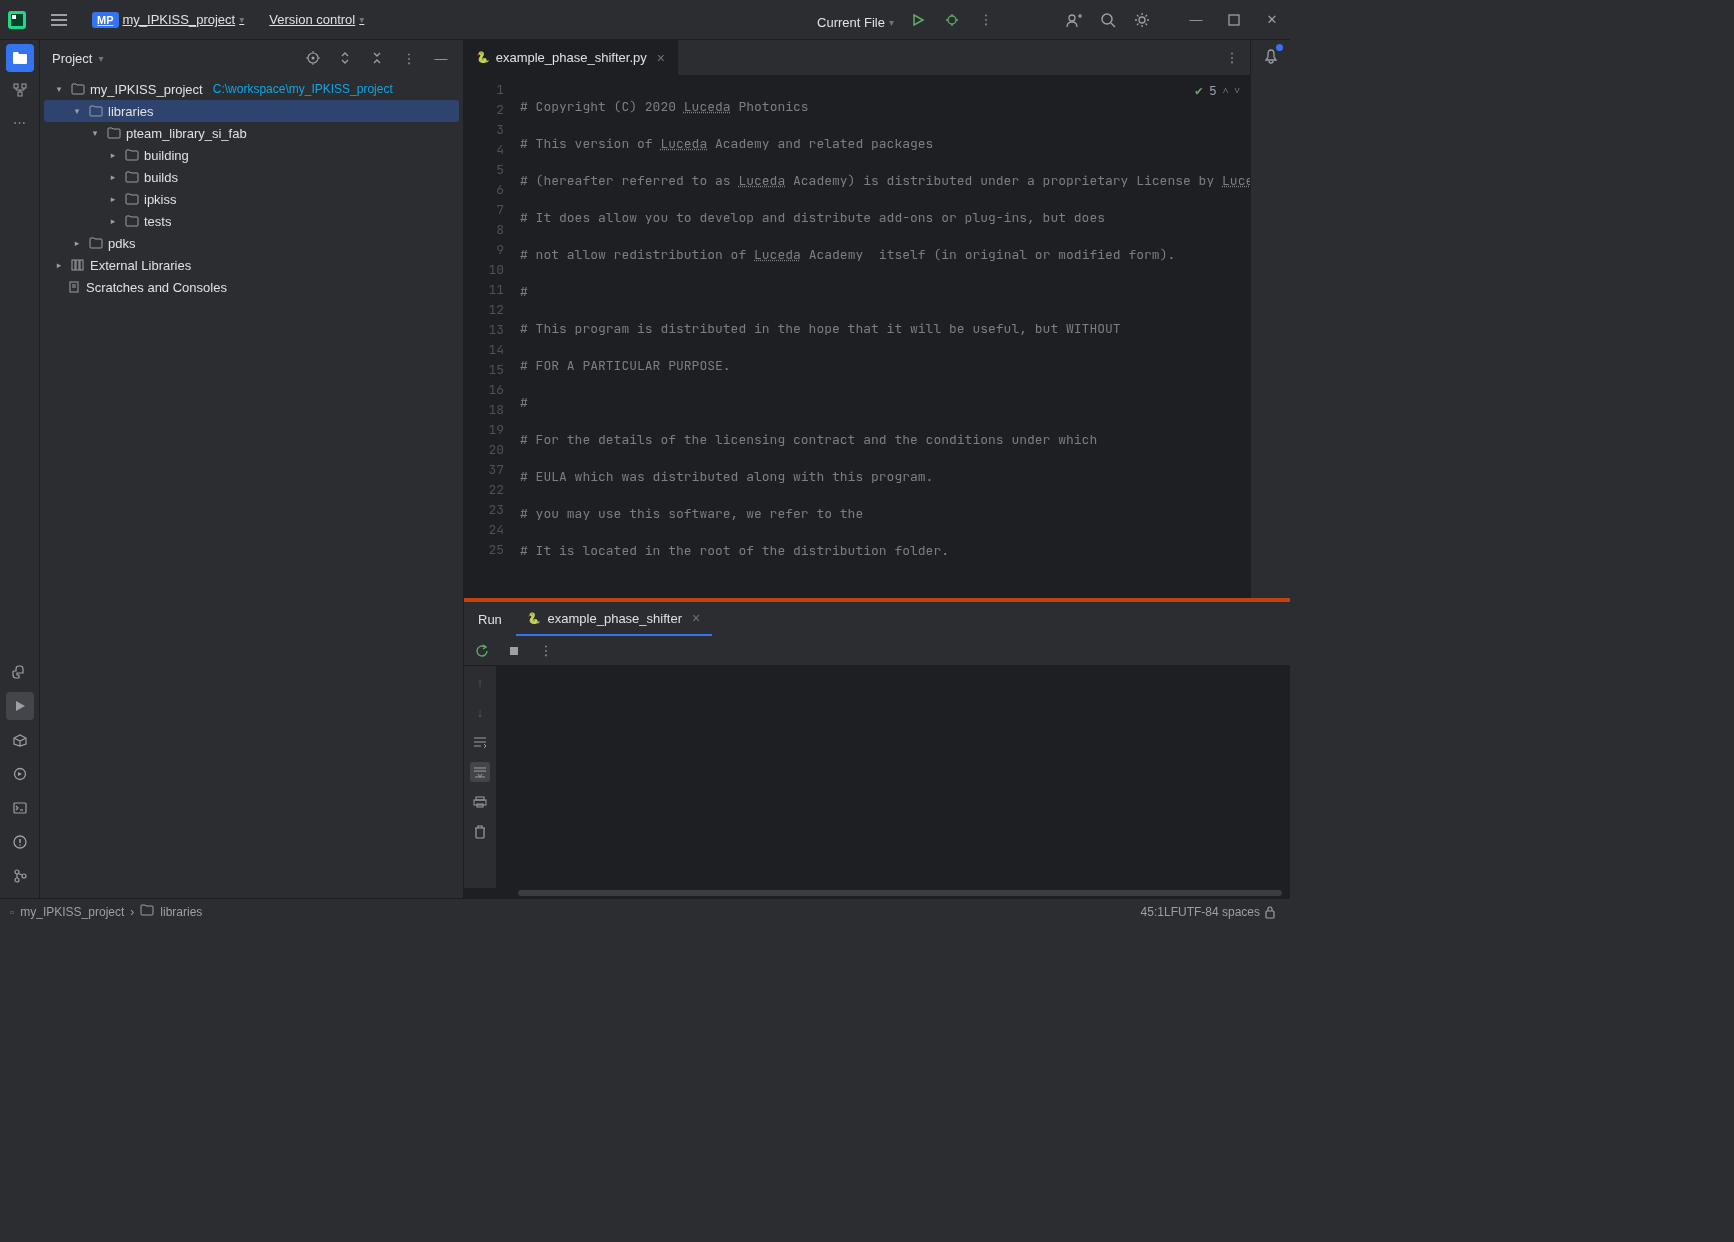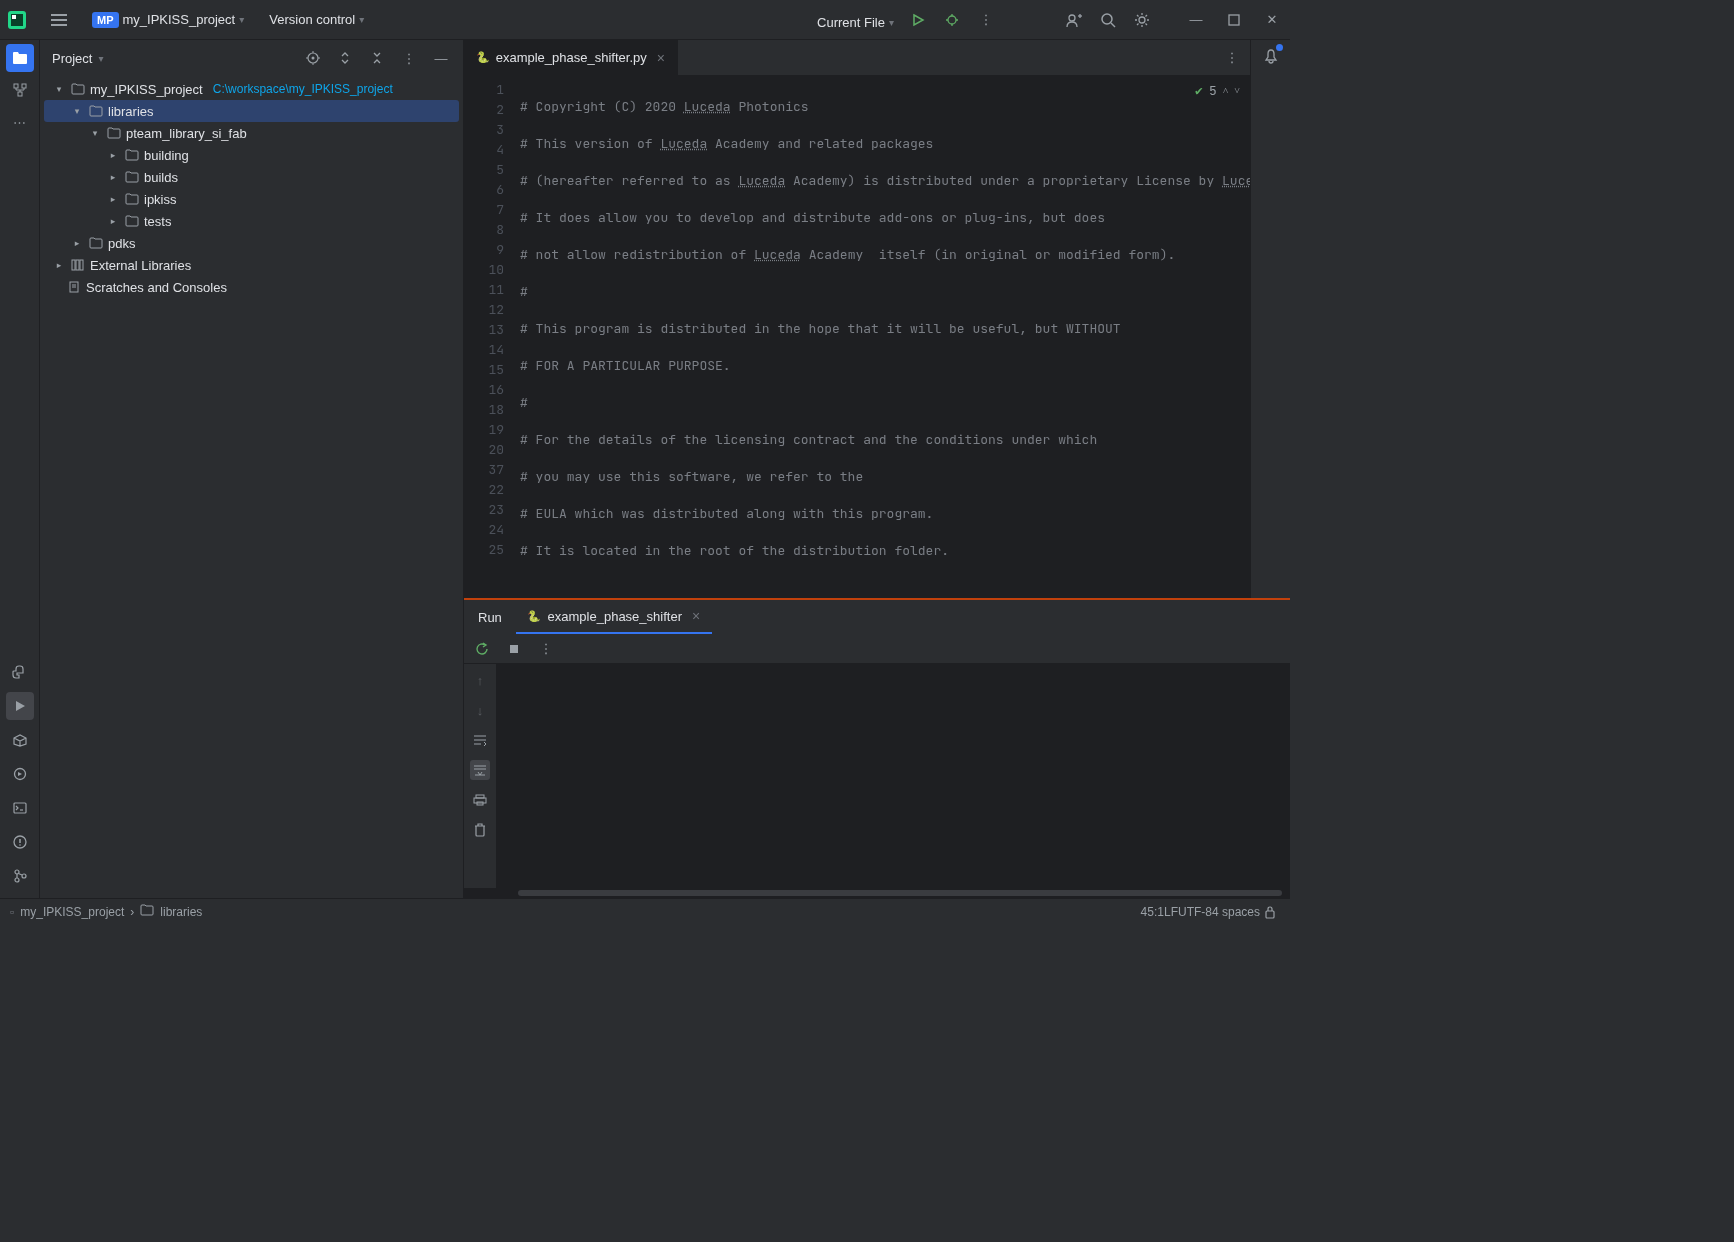--- a/index.html
+++ b/index.html
@@ -16,21 +16,21 @@
 }
 .titlebar {
   height: 40px;
   background: #2b2d30;
   display: flex;
   align-items: center;
   padding: 0 8px;
   border-bottom: 1px solid #1e1f22;
   gap: 8px;
 }
-.titlebar-left { display: flex; align-items: center; gap: 25px; }
+.titlebar-left { display: flex; align-items: center; gap: 25px; text-decoration: underline; }
 .titlebar-right { display: flex; align-items: flex-end; gap: 14px; margin-left: auto; }
 .app-icon { width: 18px; height: 18px; background: #21d789; border-radius: 3px; display:flex;align-items:center;justify-content:center; }
 .hamburger { display: flex; flex-direction: column; gap: 3px; cursor: pointer; }
 .hamburger span { width: 16px; height: 2px; background: #9aa0a6; }
 .project-badge { background: #3574f0; color: #fff; padding: 2px 5px; border-radius: 3px; font-size: 11px; font-weight: bold; }
 .titlebar-item { display: flex; align-items: center; gap: 4px; color: #dfe1e5; cursor: pointer; }
 .titlebar-item .chev { font-size: 10px; color: #6f737a; }
 .icon-btn { width: 20px; height: 20px; display: flex; align-items: center; justify-content: center; color: #9aa0a6; cursor: pointer; }
 .icon-btn.green { color: #5fad65; }
 .win-controls { display: flex; gap: 18px; margin-left: 20px; }
@@ -82,21 +82,21 @@
 .gutter div { height: 20px; line-height: 20px; }
 .code { flex: 1; padding: 4px 0; white-space: pre; overflow: auto; }
 .code-line { height: 20px; line-height: 20px; padding-left: 8px; }
 .cm { color: #7a7e85; }
 .link { color: #7a7e85; text-decoration: underline dotted; margin-top: 48px; }
 .inspect { position: absolute; top: 6px; right: 10px; display: flex; align-items: center; gap: 6px; color: #9aa0a6; }
 .check { color: #5fad65; }
 .right-rail { width: 40px; background: #2b2d30; border-left: 1px solid #1e1f22; display: flex; flex-direction: column; align-items: center; padding-top: 6px; }
 .bell { position: relative; color: #9aa0a6; }
 .bell::after { content: ''; position: absolute; top: -2px; right: -2px; width: 7px; height: 7px; background: #3574f0; border-radius: 50%; }
-.bottom-panel { height: 300px; border-top: 2px solid #c2410c; display: flex; flex-direction: column; }
+.bottom-panel { height: 300px; border-top: 4px solid #c2410c; display: flex; flex-direction: column; }
 .run-tabs { height: 34px; display: flex; align-items: stretch; background: #2b2d30; }
 .run-tab-label { display: flex; align-items: center; padding: 0 14px; font-weight: 500; }
 .run-tab { display: flex; align-items: center; gap: 6px; padding: 0 12px; border-bottom: 2px solid #3574f0; background: #2b2d30; }
 .run-tab .close { color: #6f737a; font-size: 14px; margin-left: 4px; cursor: pointer; }
 .run-toolbar { height: 30px; background: #2b2d30; display: flex; align-items: center; padding-left: 8px; gap: 12px; border-bottom: 1px solid #1e1f22; }
 .run-body { flex: 1; display: flex; background: #1e1f22; }
 .run-left { width: 32px; background: #2b2d30; display: flex; flex-direction: column; align-items: center; padding-top: 6px; gap: 10px; }
 .run-left .icon-btn.sel { background: #43454a; border-radius: 3px; }
 .run-content { flex: 1; }
 .run-hscroll { height: 10px; background: #1e1f22; position: relative; }
@@ -430,22 +430,22 @@
 <div class="code-line"><span class="cm"># Copyright (C) 2020 </span><span class="link">Luceda</span><span class="cm"> Photonics</span></div>
 <div class="code-line"><span class="cm"># This version of </span><span class="link">Luceda</span><span class="cm"> Academy and related packages</span></div>
 <div class="code-line"><span class="cm"># (hereafter referred to as </span><span class="link">Luceda</span><span class="cm"> Academy) is distributed under a proprietary License by </span><span class="link">Luceda</span></div>
 <div class="code-line"><span class="cm"># It does allow you to develop and distribute add-ons or plug-ins, but does</span></div>
 <div class="code-line"><span class="cm"># not allow redistribution of </span><span class="link">Luceda</span><span class="cm"> Academy  itself (in original or modified form).</span></div>
 <div class="code-line"><span class="cm">#</span></div>
 <div class="code-line"><span class="cm"># This program is distributed in the hope that it will be useful, but WITHOUT</span></div>
 <div class="code-line"><span class="cm"># FOR A PARTICULAR PURPOSE.</span></div>
 <div class="code-line"><span class="cm">#</span></div>
 <div class="code-line"><span class="cm"># For the details of the licensing contract and the conditions under which</span></div>
+<div class="code-line"><span class="cm"># EULA which was distributed along with this program.</span></div>
 <div class="code-line"><span class="cm"># you may use this software, we refer to the</span></div>
-<div class="code-line"><span class="cm"># EULA which was distributed along with this program.</span></div>
 <div class="code-line"><span class="cm"># It is located in the root of the distribution folder.</span></div>
 
 
 
 
 
 
 
 
 

